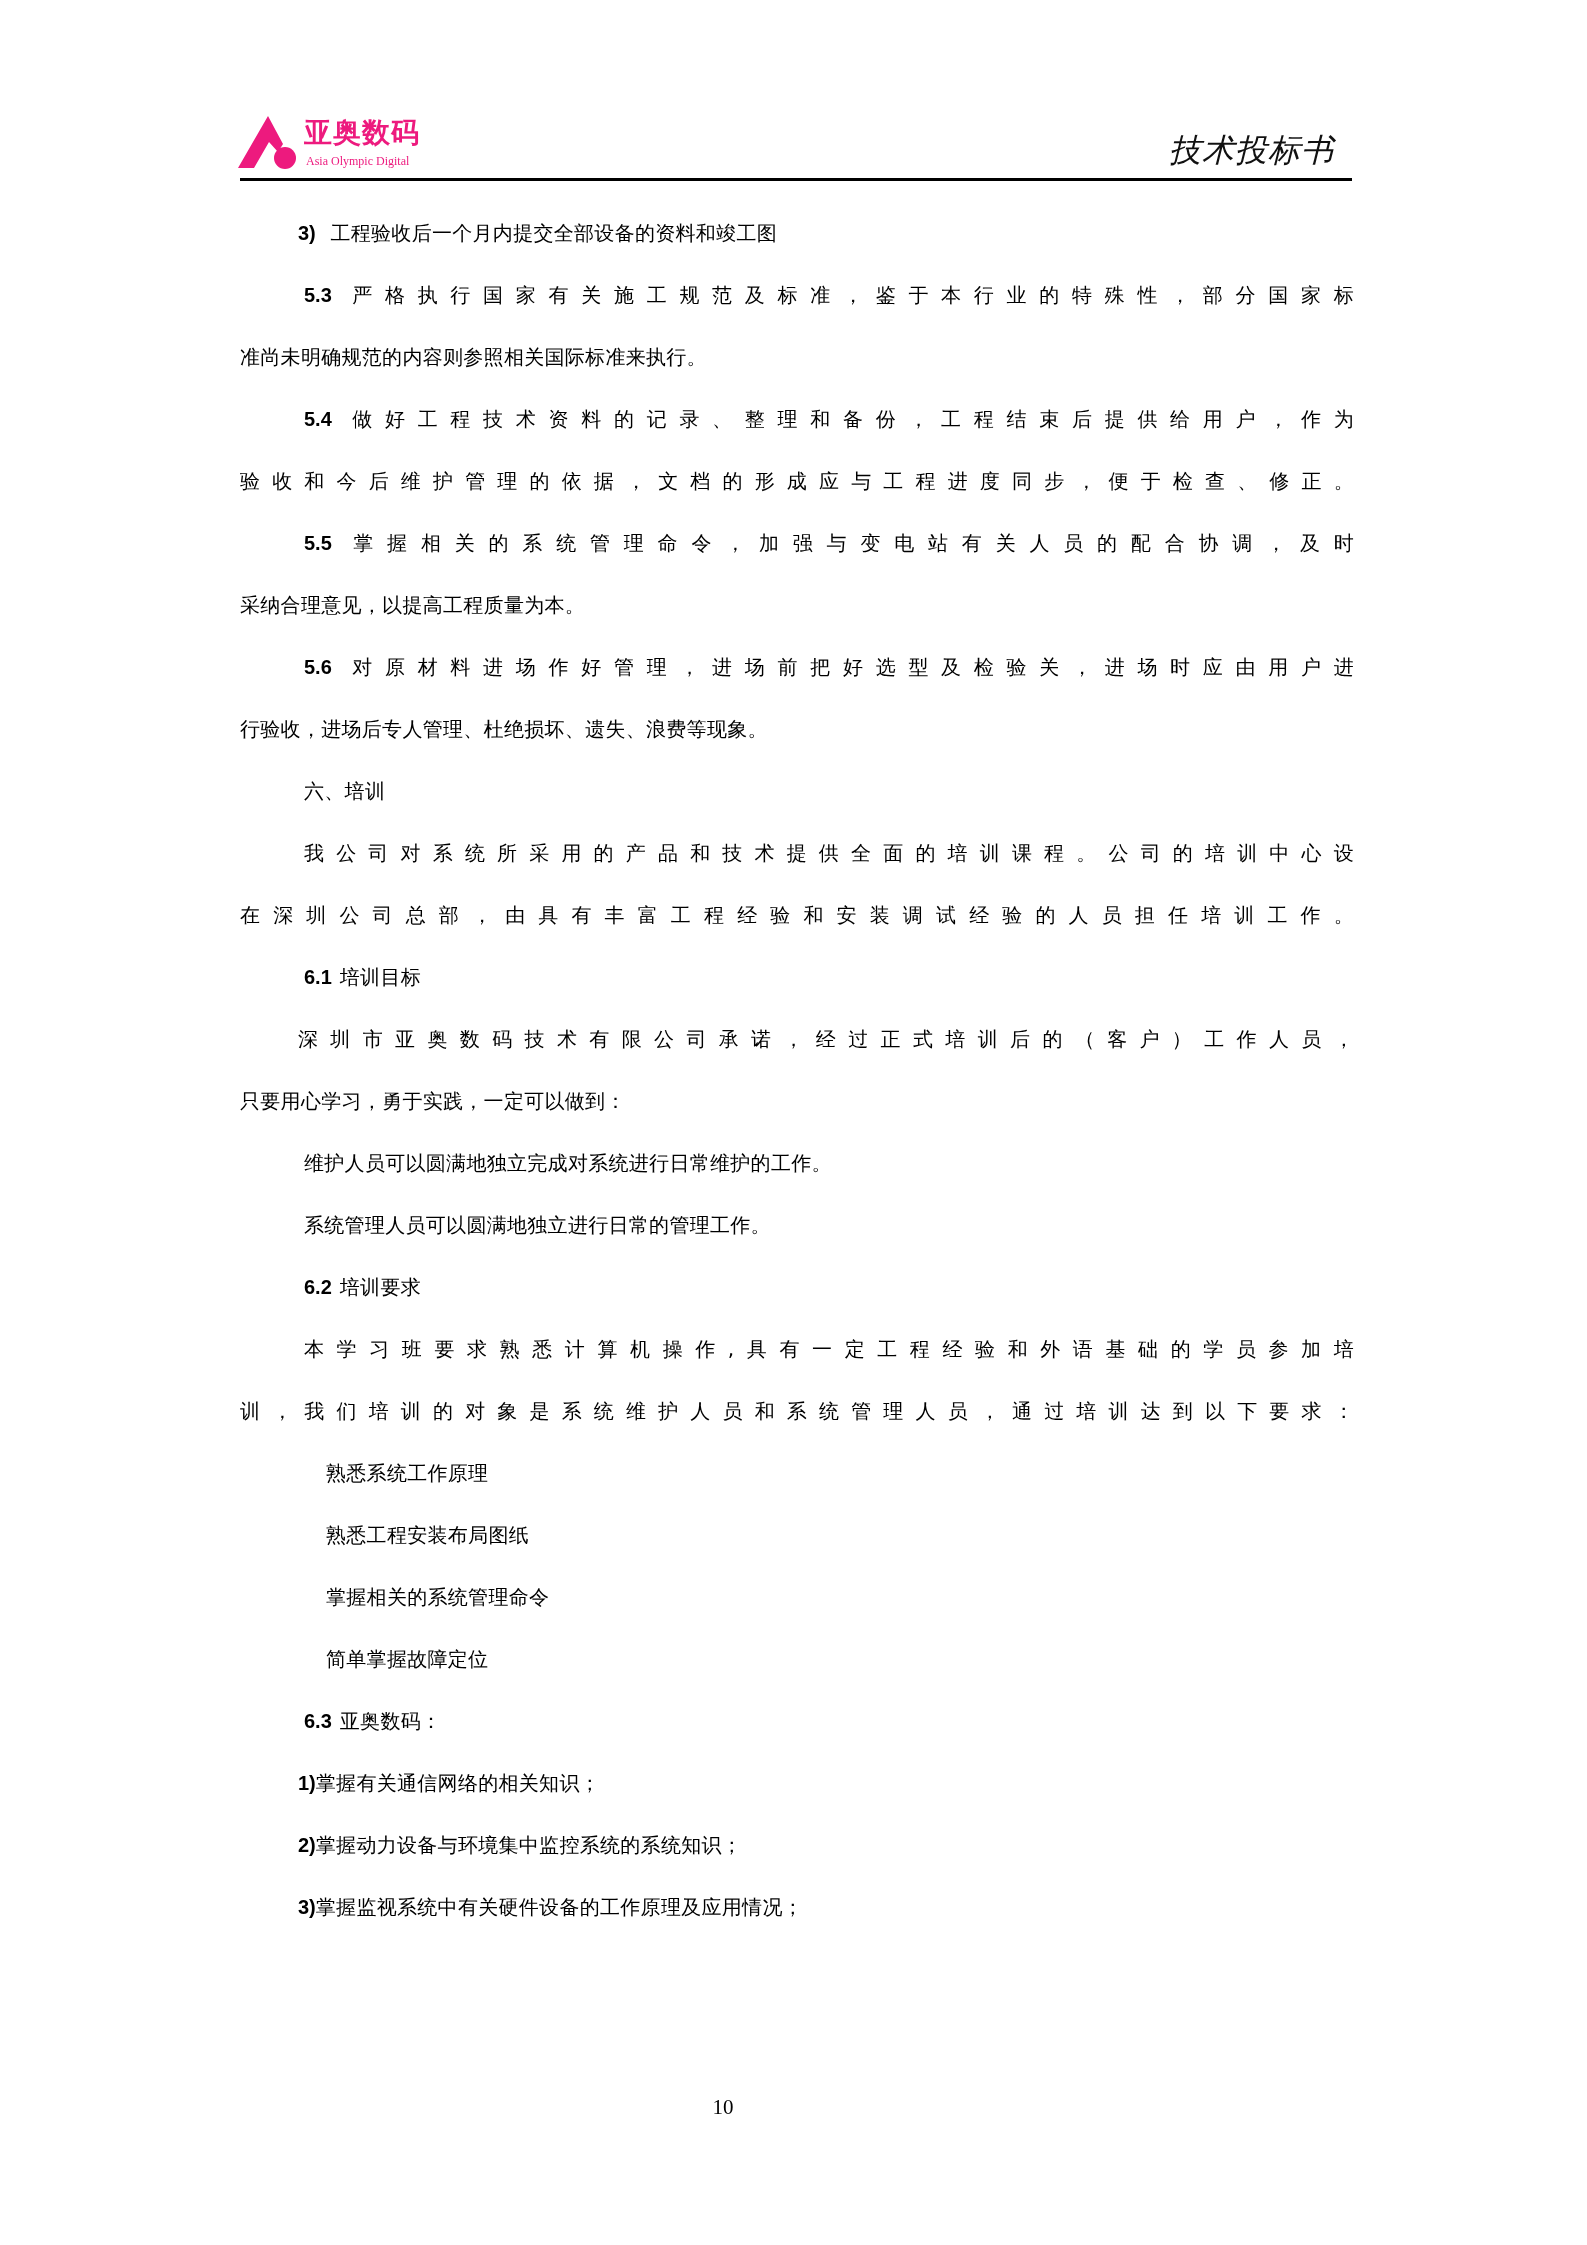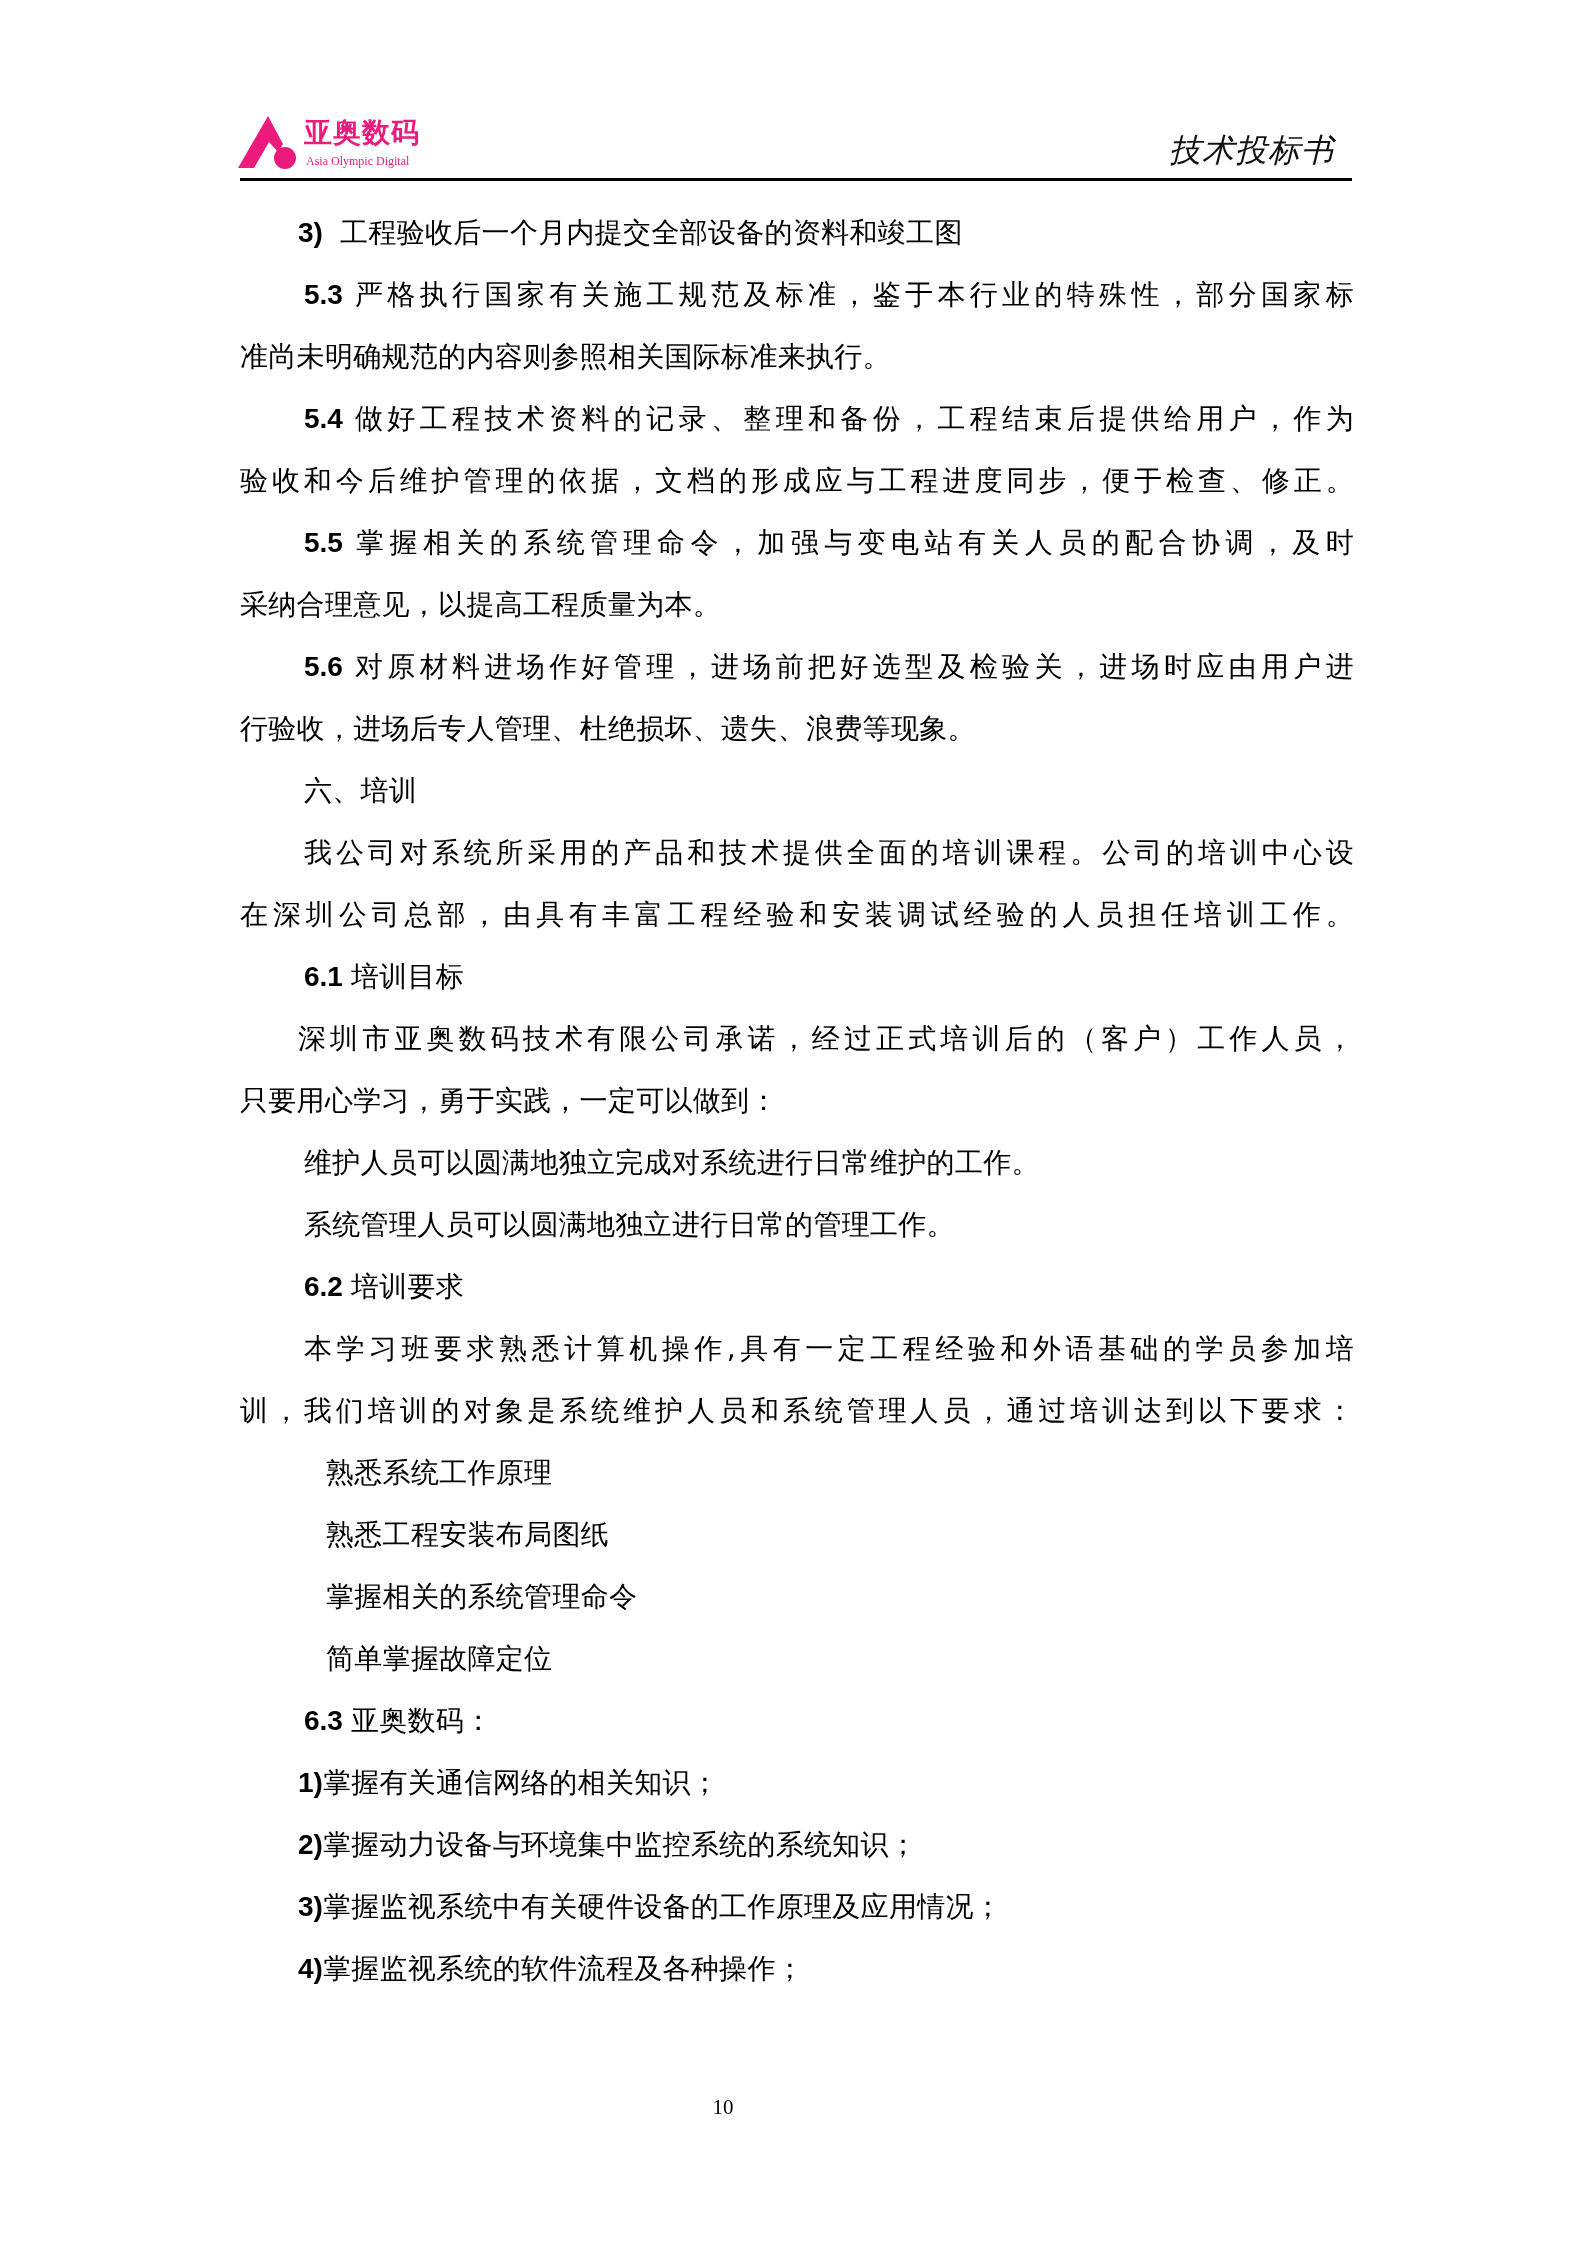--- a/index.html
+++ b/index.html
@@ -31,21 +31,21 @@
       font-family: "DejaVu Serif", "Liberation Serif", serif;
       font-style: italic; font-size: 32px; line-height: 36px;
       letter-spacing: 1px; color: #111;
     }
     .header-rule { position: absolute; left: 240px; top: 174px; width: 1112px; height: 3px; background: #000; }
 
     
     .content { position: absolute; left: 240px; top: 198px; width: 1114px; }
     .line {
       height: 62px; line-height: 62px;
-      font-size: 28px; white-space: nowrap;
+      font-size: 20px; white-space: nowrap;
       letter-spacing: 0.3px; color: #000;
     }
     .ind2 { padding-left: 64px; }
     .ind1 { padding-left: 58px; }
     .ind3 { padding-left: 86px; }
     .ind-num { padding-left: 58px; }
     .justify { text-align: justify; text-align-last: justify; }
     .num {
       font-family: "Liberation Sans", sans-serif; font-weight: bold;
       margin-right: 8px; letter-spacing: 0;
@@ -131,19 +131,16 @@
     </div>
     <div class="line ind-num">
       <span class="num-tight">1)</span><span>掌握有关通信网络的相关知识；</span>
     </div>
     <div class="line ind-num">
       <span class="num-tight">2)</span><span>掌握动力设备与环境集中监控系统的系统知识；</span>
     </div>
     <div class="line ind-num">
       <span class="num-tight">3)</span><span>掌握监视系统中有关硬件设备的工作原理及应用情况；</span>
     </div>
-    <div class="line ind-num">
-      <span class="num-tight">4)</span><span>掌握监视系统的软件流程及各种操作；</span>
-    </div>
   </div>
 
   <div class="page-number">10</div>
 </div>
 
 </body></html>

